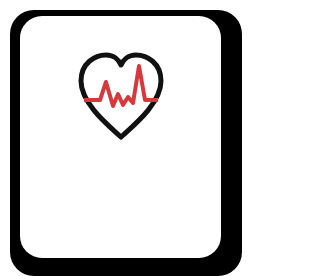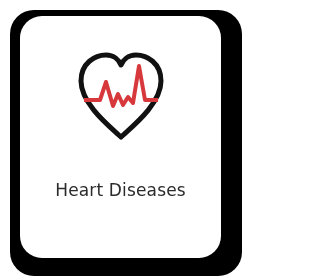--- a/index.html
+++ b/index.html
@@ -88,17 +88,16 @@
 
   <div class="card">
 
     <div class="icon-wrap">
       <svg viewBox="0 0 96 94" xmlns="http://www.w3.org/2000/svg" aria-hidden="true">
         <path class="heart-outline" fill="none" stroke="#111111" stroke-width="5" stroke-linejoin="round" stroke-linecap="round" d="M48 88 C 40 80, 8 56, 8 32 C 8 14, 22 6, 33 6 C 41 6, 46 11, 48 16 C 50 11, 55 6, 63 6 C 74 6, 88 14, 88 32 C 88 56, 56 80, 48 88 Z"></path>
         <path class="ecg-line" fill="none" stroke="#d6383c" stroke-width="4" stroke-linejoin="round" stroke-linecap="butt" d="M11 51 L 27 51 L 33 33 L 40 57 L 45 45 L 50 56 L 55 48 L 60 54 L 66 17 L 72 51 L 85 51"></path>
       </svg>
     </div>
 
-    <div class="card-label">Heart Diseases</div>
 
   </div>
 
 </div>
 
 </body></html>

